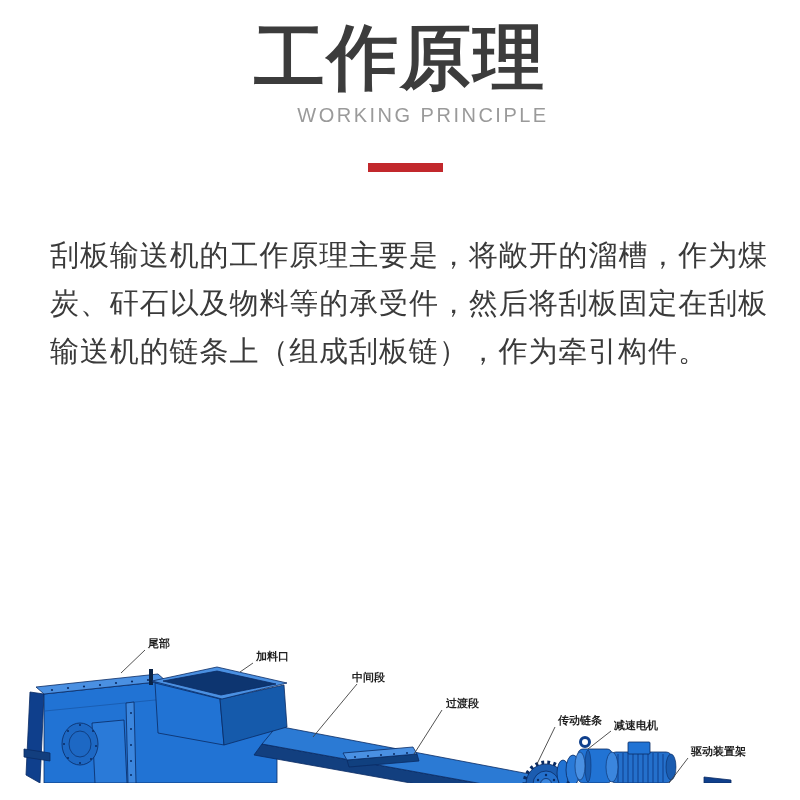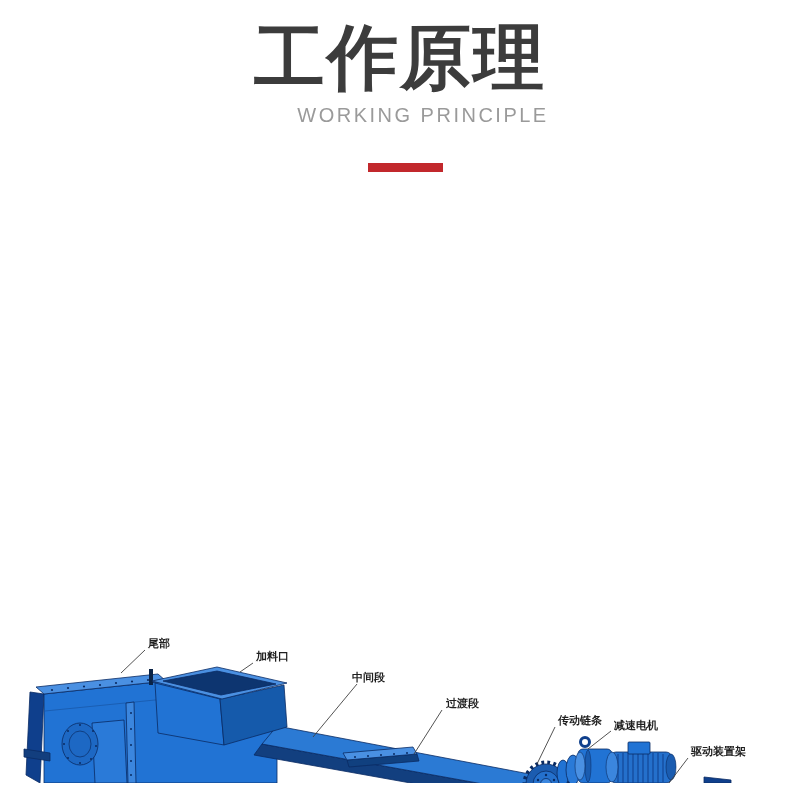--- a/index.html
+++ b/index.html
@@ -72,20 +72,21 @@
 </head>
 <body>
 
 <div class="page">
 
   <h1 class="title">工作原理</h1>
   <div class="subtitle">WORKING PRINCIPLE</div>
   <div class="divider"></div>
 
   <div class="article">
+    <p>刮板输送机的工作原理主要是，将敞开的溜槽，作为煤炭、矸石以及物料等的承受件，然后将刮板固定在刮板输送机的链条上（组成刮板链），作为牵引构件。</p>
   </div>
 
   <figure class="diagram">
     <svg viewBox="0 0 800 180" xmlns="http://www.w3.org/2000/svg">
 
       <g stroke="#0a2b63" stroke-width="0.8">
 
         <g>
           <polygon points="30,89 44,91 40,180 26,172" fill="#0f3f8c"></polygon>
           <polygon points="44,91 166,78 240,86 277,123 277,180 44,180" fill="#2173d4"></polygon>

